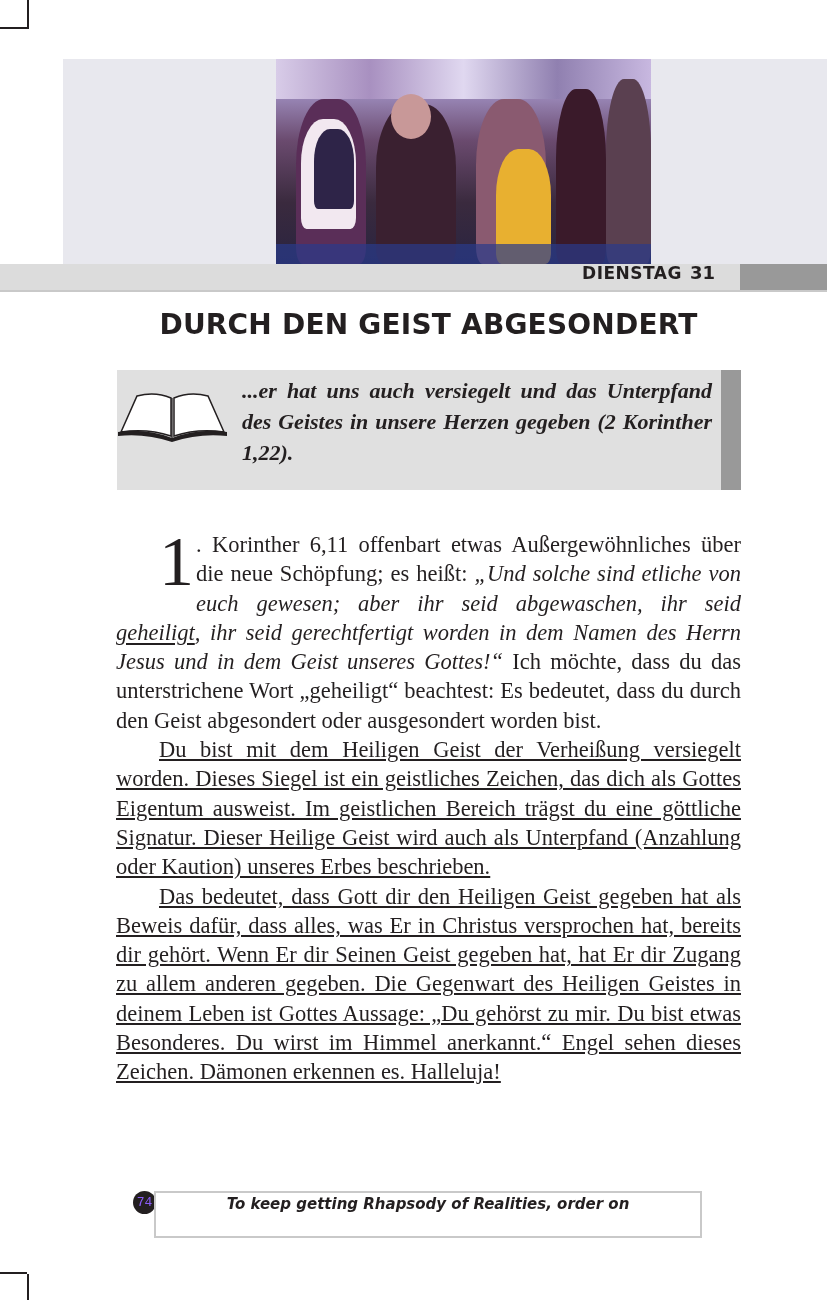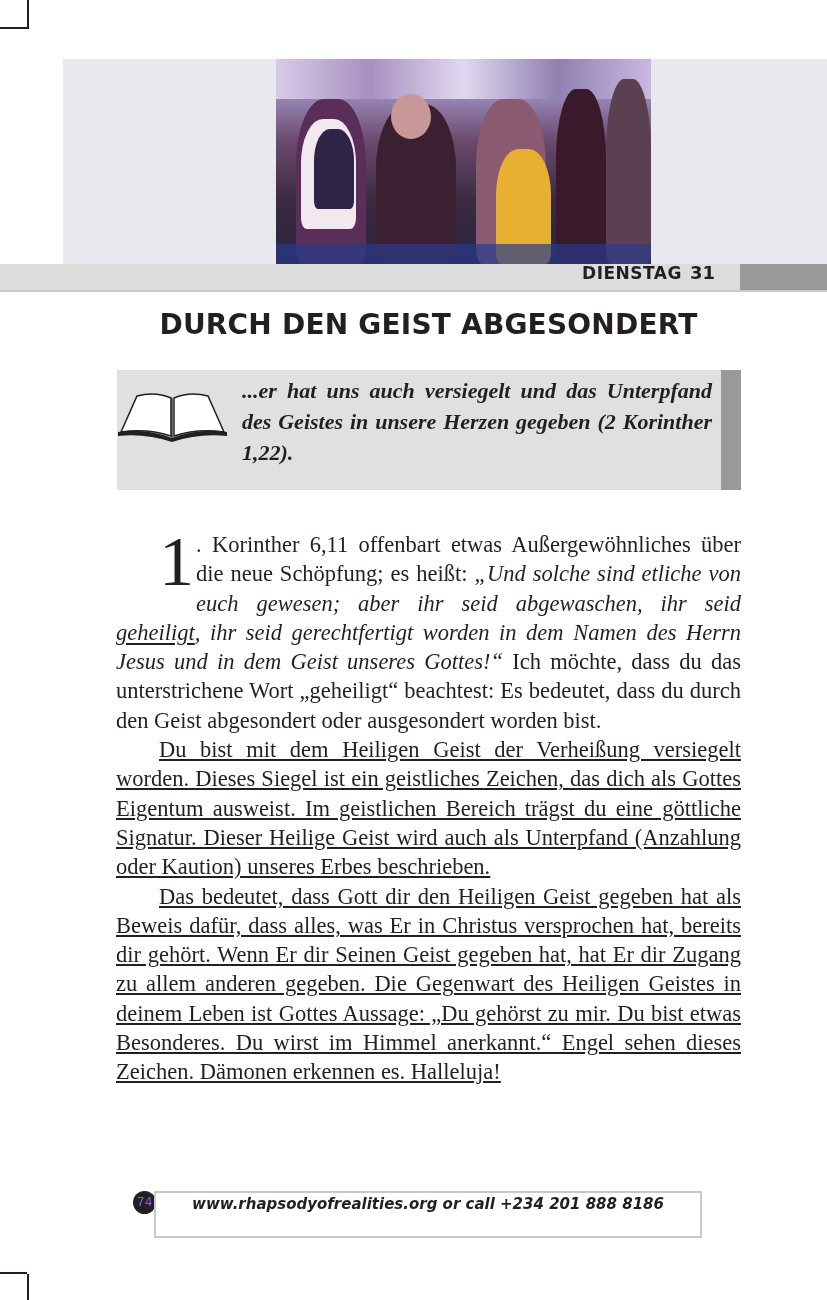--- a/index.html
+++ b/index.html
@@ -73,14 +73,14 @@
 <div class="body">
   <p>
     <span class="dropcap">1</span><span>. Korinther 6,11 offenbart etwas Außergewöhnliches über die neue Schöpfung; es heißt: </span><span class="bi">„Und solche sind etliche von euch gewesen; aber ihr seid abgewaschen, ihr seid </span><span class="bi ul">geheiligt</span><span class="bi">, ihr seid gerechtfertigt worden in dem Namen des Herrn Jesus und in dem Geist unseres Gottes!“</span><span> Ich möchte, dass du das unterstrichene Wort „geheiligt“ beachtest: Es bedeutet, dass du durch den Geist abgesondert oder ausgesondert worden bist.</span>
   </p>
   <p class="indent">Du bist mit dem Heiligen Geist der Verheißung versiegelt worden. Dieses Siegel ist ein geistliches Zeichen, das dich als Gottes Eigentum ausweist. Im geistlichen Bereich trägst du eine göttliche Signatur. Dieser Heilige Geist wird auch als Unterpfand (Anzahlung oder Kaution) unseres Erbes beschrieben.</p>
   <p class="indent">Das bedeutet, dass Gott dir den Heiligen Geist gegeben hat als Beweis dafür, dass alles, was Er in Christus versprochen hat, bereits dir gehört. Wenn Er dir Seinen Geist gegeben hat, hat Er dir Zugang zu allem anderen gegeben. Die Gegenwart des Heiligen Geistes in deinem Leben ist Gottes Aussage: „Du gehörst zu mir. Du bist etwas Besonderes. Du wirst im Himmel anerkannt.“ Engel sehen dieses Zeichen. Dämonen erkennen es. Halleluja!</p>
 </div>
 
 <div class="page-num">74</div>
 <div class="footer-box">
-  <div>www.rhapsodyofrealities.org or call +234 201 888 8186</div>
+  <div>To keep getting Rhapsody of Realities, order on</div>
 </div>
 
 </body></html>

